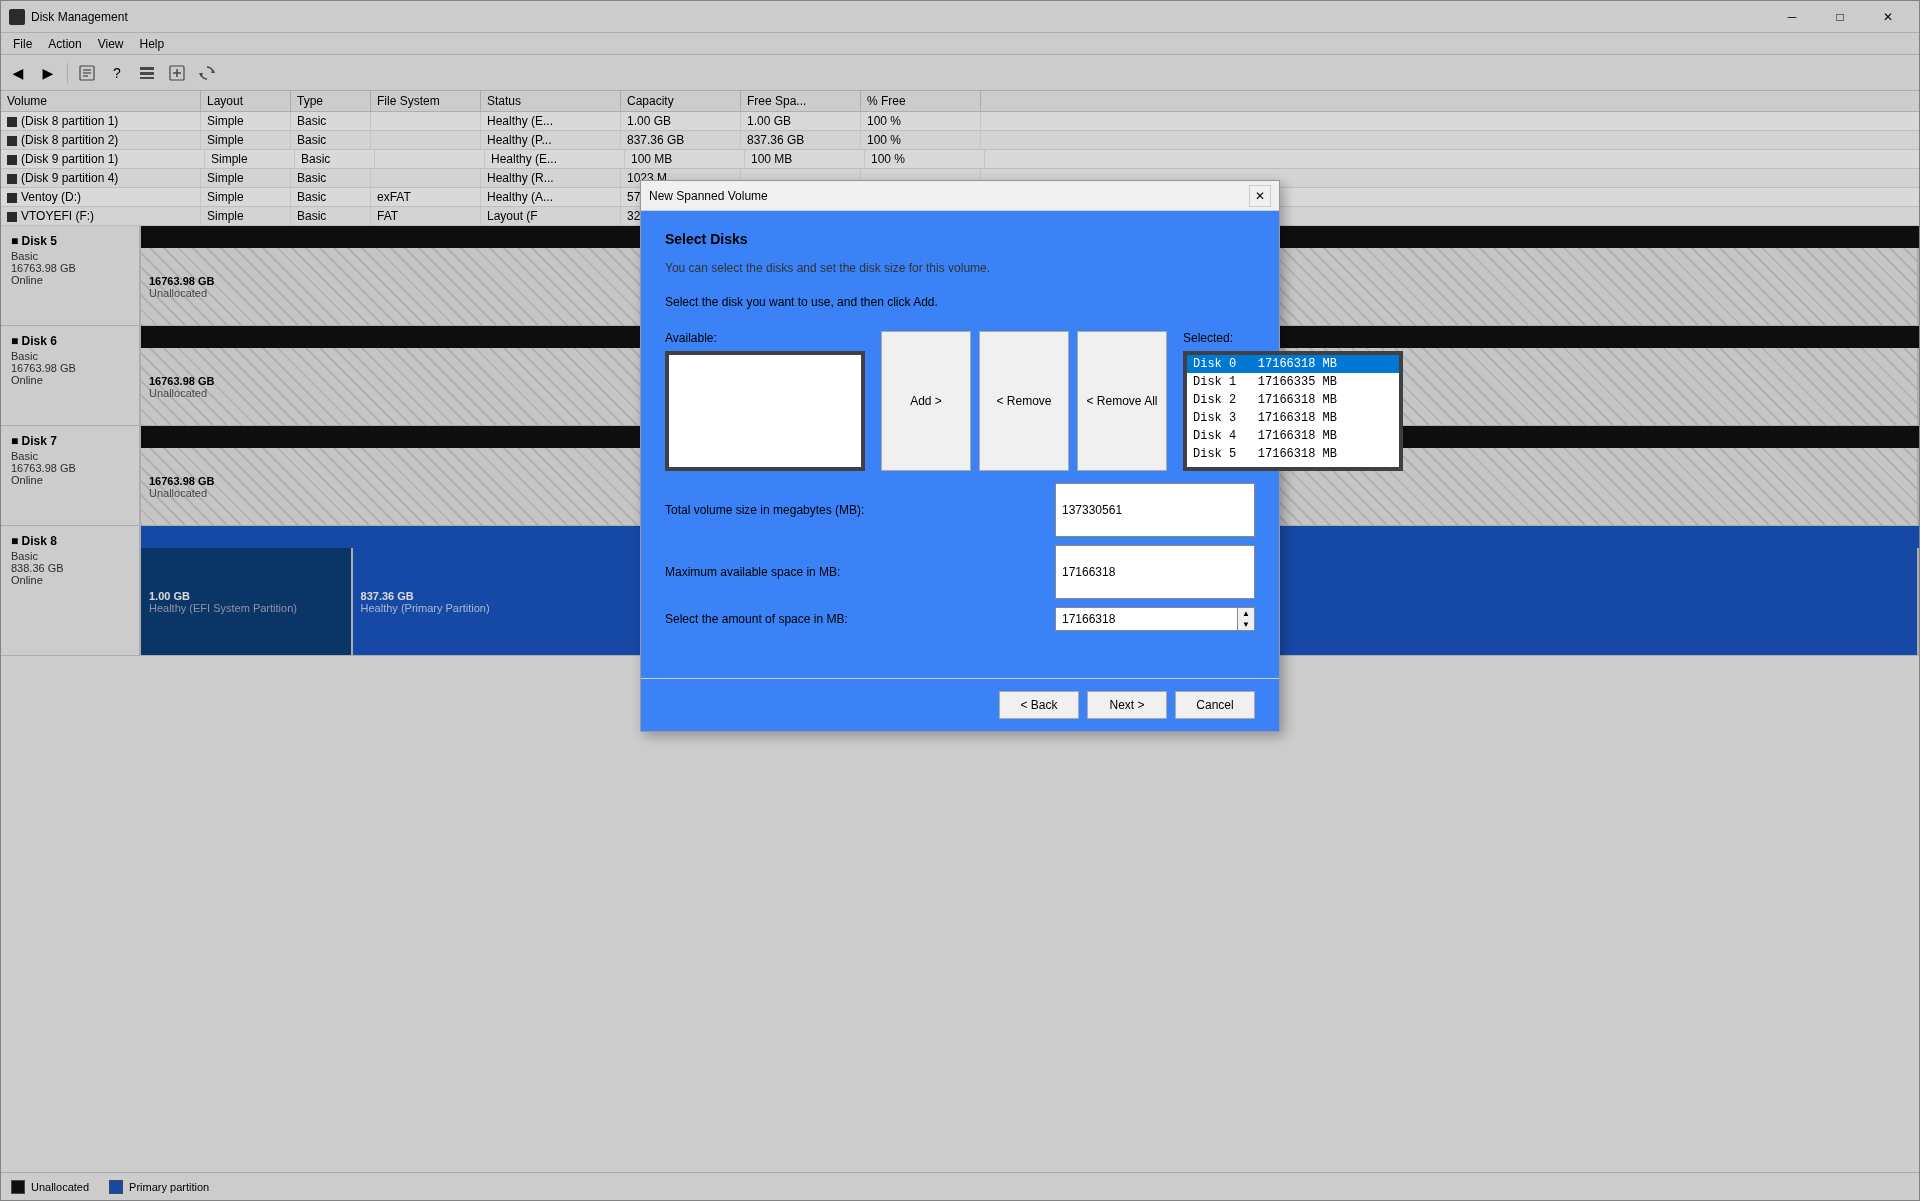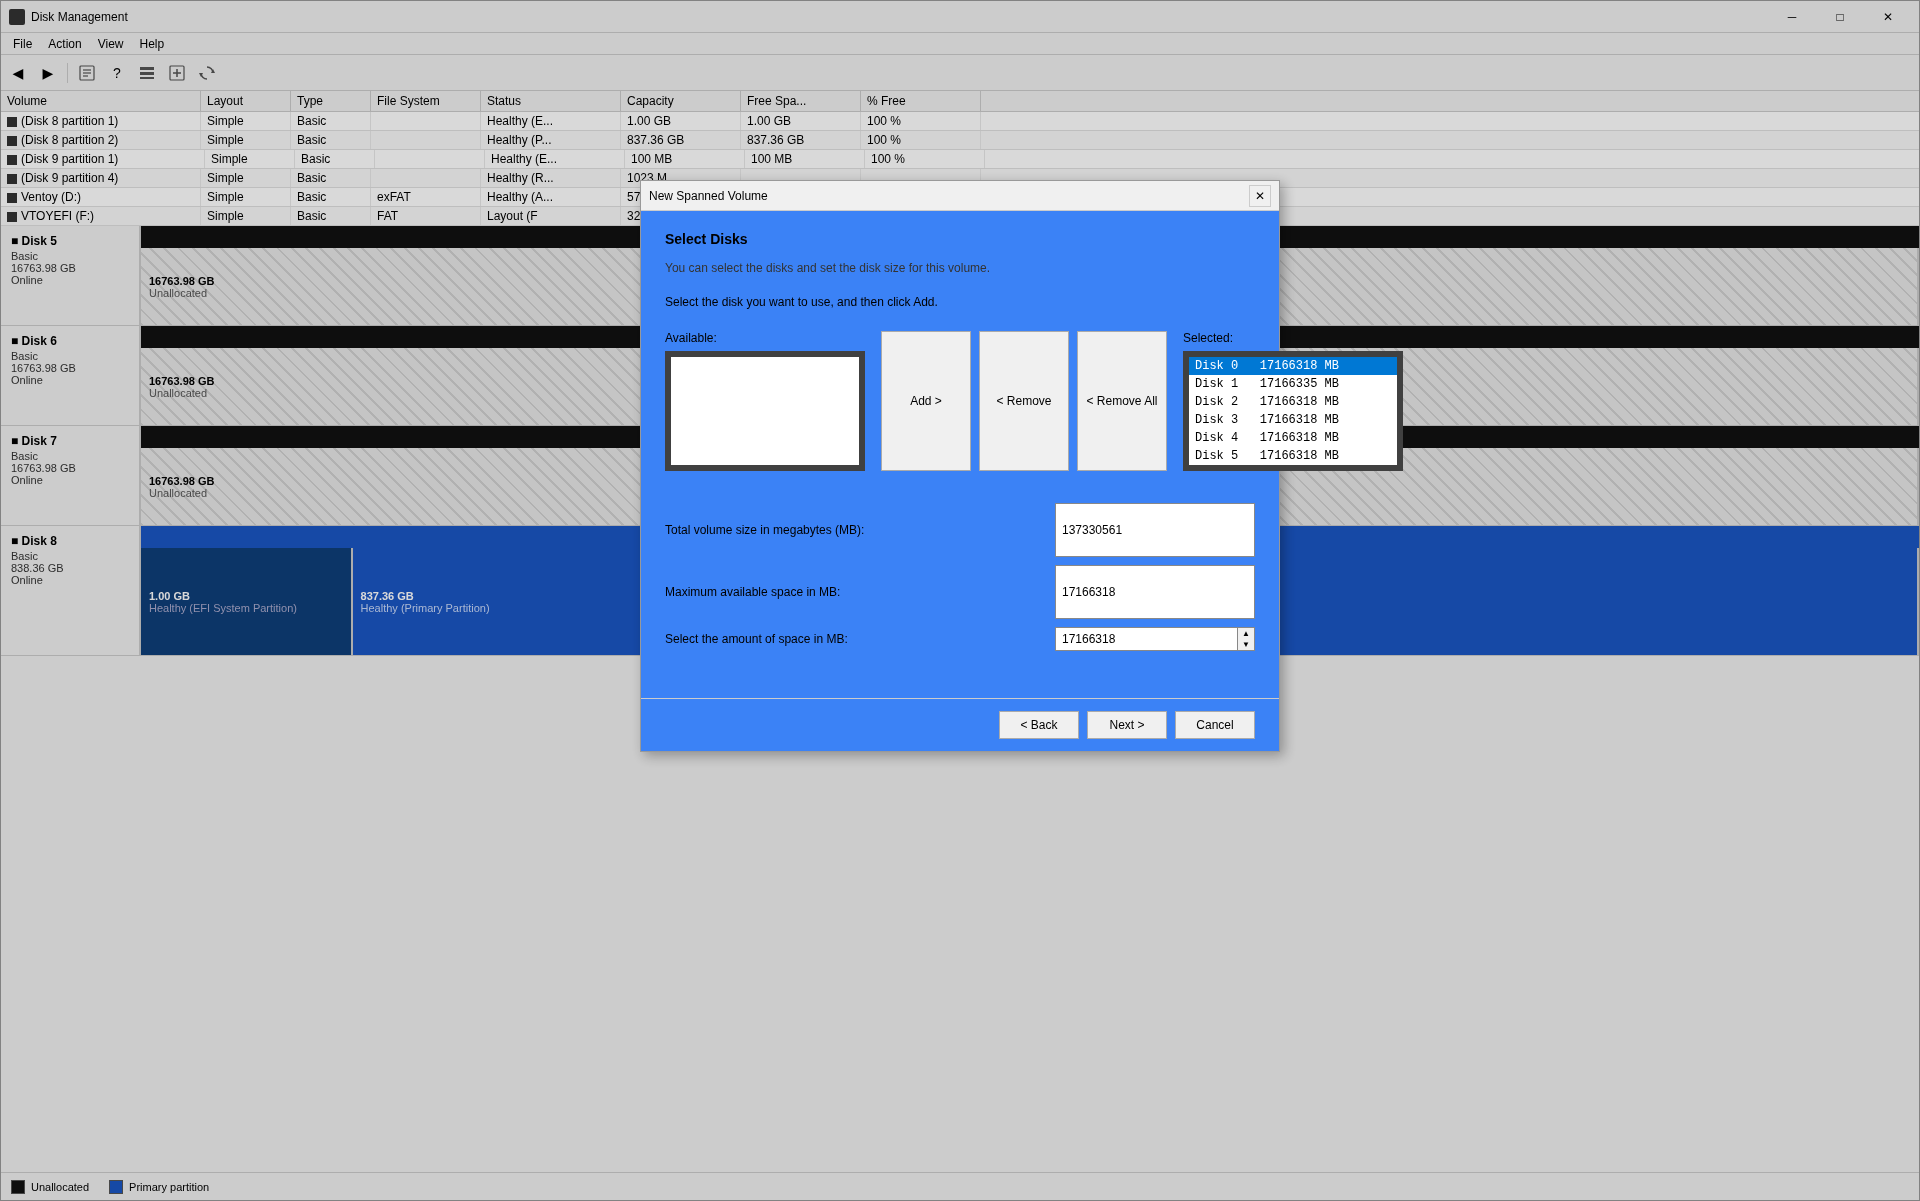--- a/index.html
+++ b/index.html
@@ -315,21 +315,21 @@
     .disk-list-section {
       display: flex;
       flex-direction: column;
       gap: 4px;
     }
     .disk-list-label {
       font-size: 12px;
       margin-bottom: 2px;
     }
     .disk-list-box {
-      border: 6px solid #404040;
+      border: 4px solid #404040;
       background: white;
       width: 200px;
       height: 120px;
       overflow-y: auto;
     }
     .disk-list-item {
       padding: 2px 6px;
       font-size: 12px;
       cursor: pointer;
       white-space: nowrap;
@@ -691,21 +691,21 @@
             <div class="disk-list-item">Disk 1&nbsp;&nbsp;&nbsp;17166335 MB</div>
             <div class="disk-list-item">Disk 2&nbsp;&nbsp;&nbsp;17166318 MB</div>
             <div class="disk-list-item">Disk 3&nbsp;&nbsp;&nbsp;17166318 MB</div>
             <div class="disk-list-item">Disk 4&nbsp;&nbsp;&nbsp;17166318 MB</div>
             <div class="disk-list-item">Disk 5&nbsp;&nbsp;&nbsp;17166318 MB</div>
           </div>
         </div>
 
       </div>
 
-      <div style="display:flex; flex-direction:column; gap:8px; margin-top:20px">
+      <div style="display:flex; flex-direction:column; gap:8px; margin-top:0">
 
         <div class="info-row">
           <span class="info-label">Total volume size in megabytes (MB):</span>
           <div class="info-value">137330561</div>
         </div>
 
         <div class="info-row">
           <span class="info-label">Maximum available space in MB:</span>
           <div class="info-value">17166318</div>
         </div>

